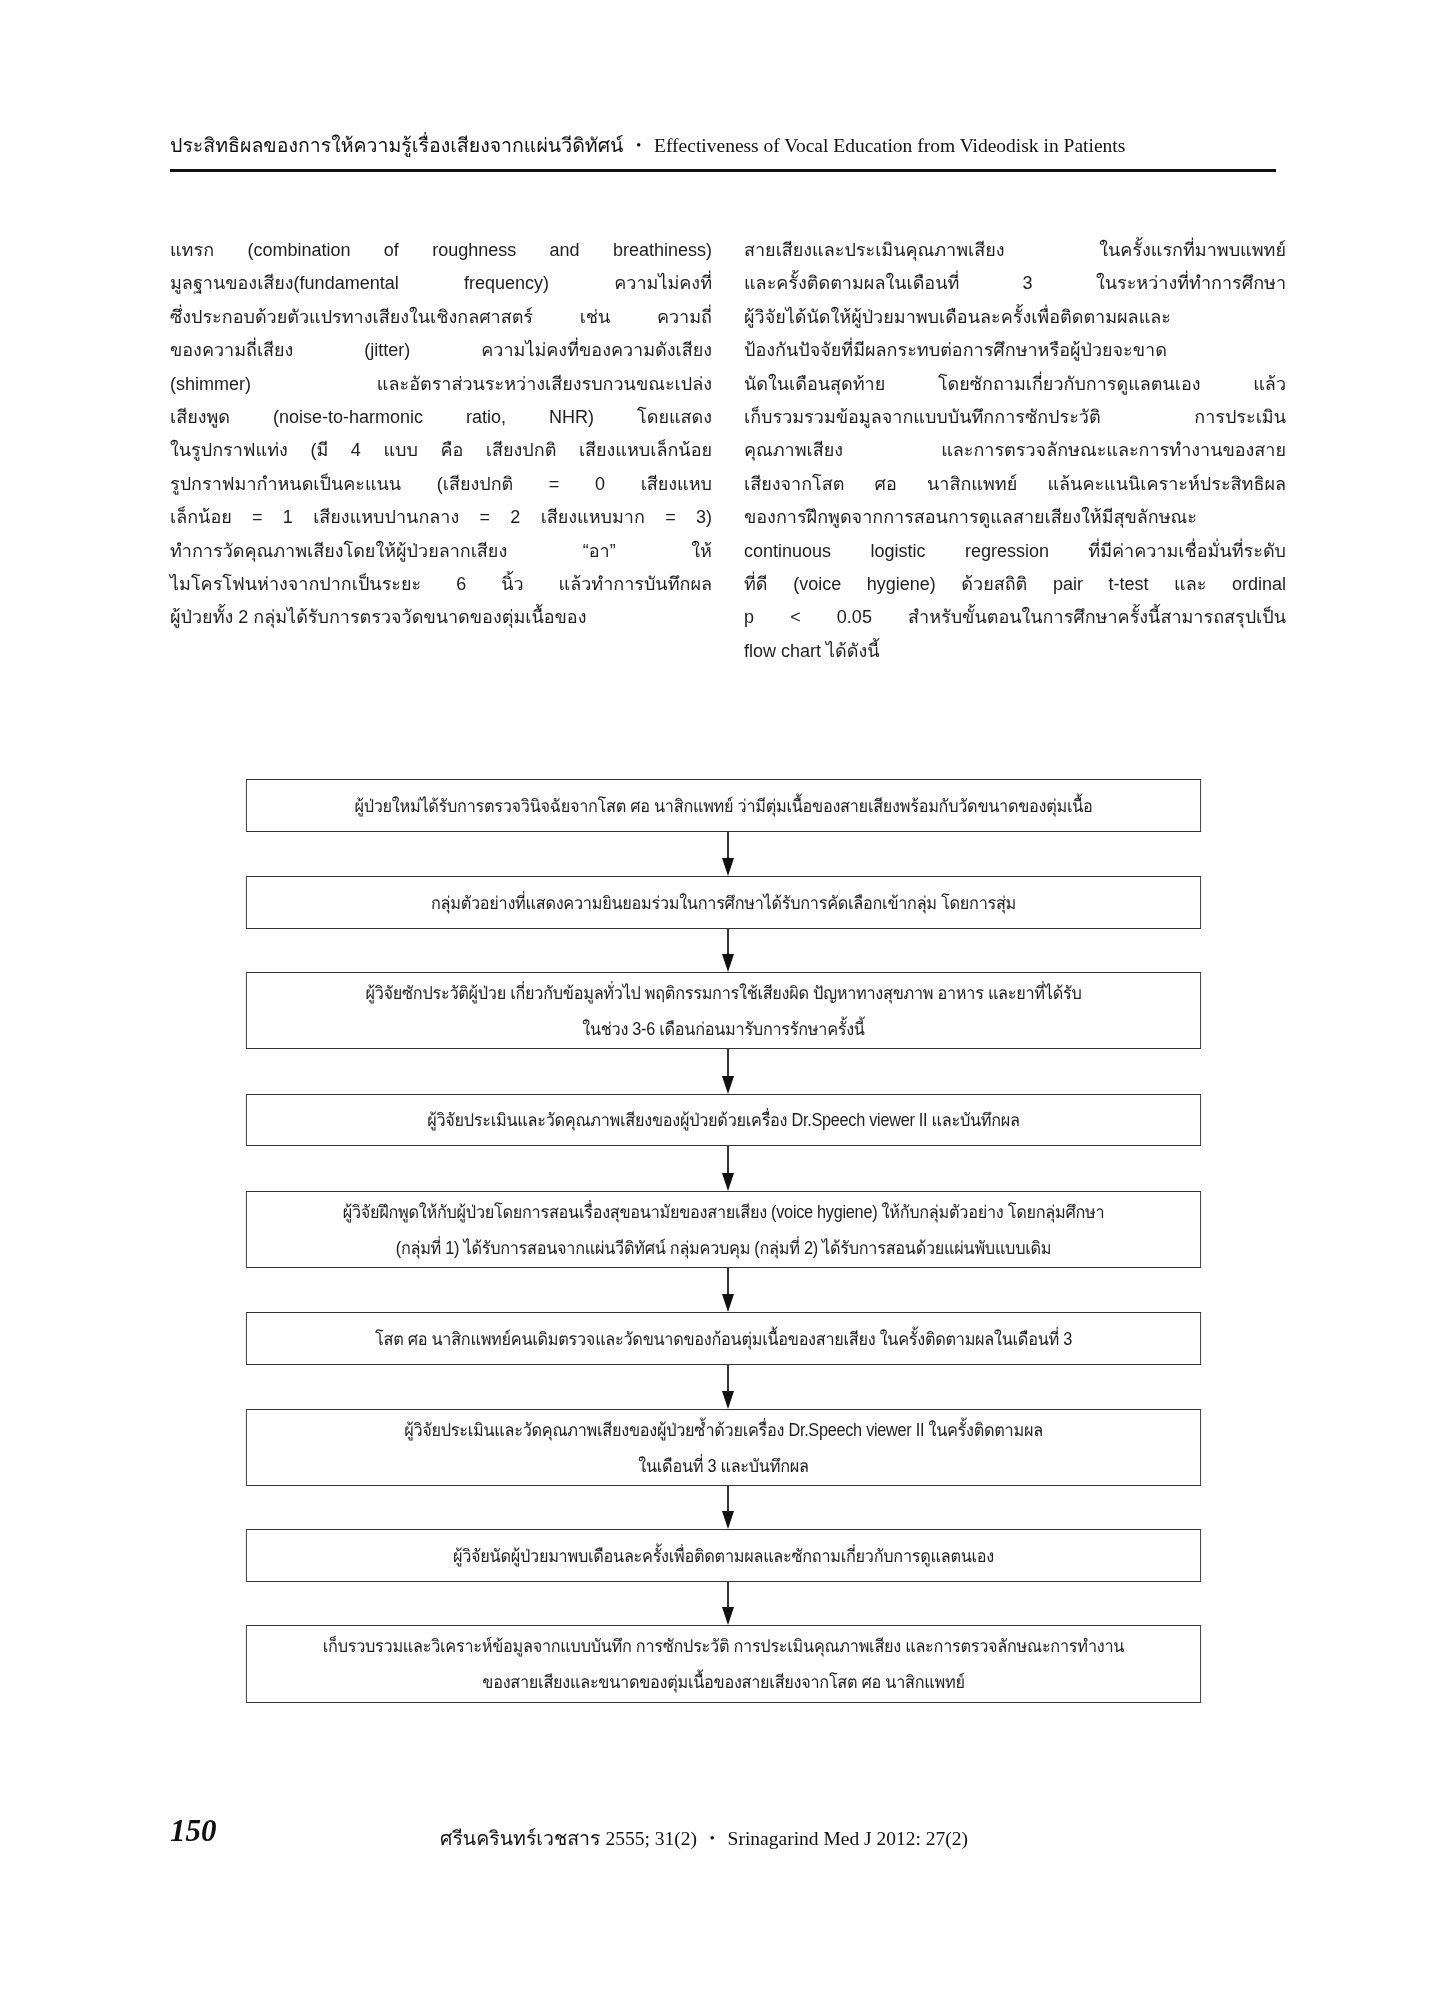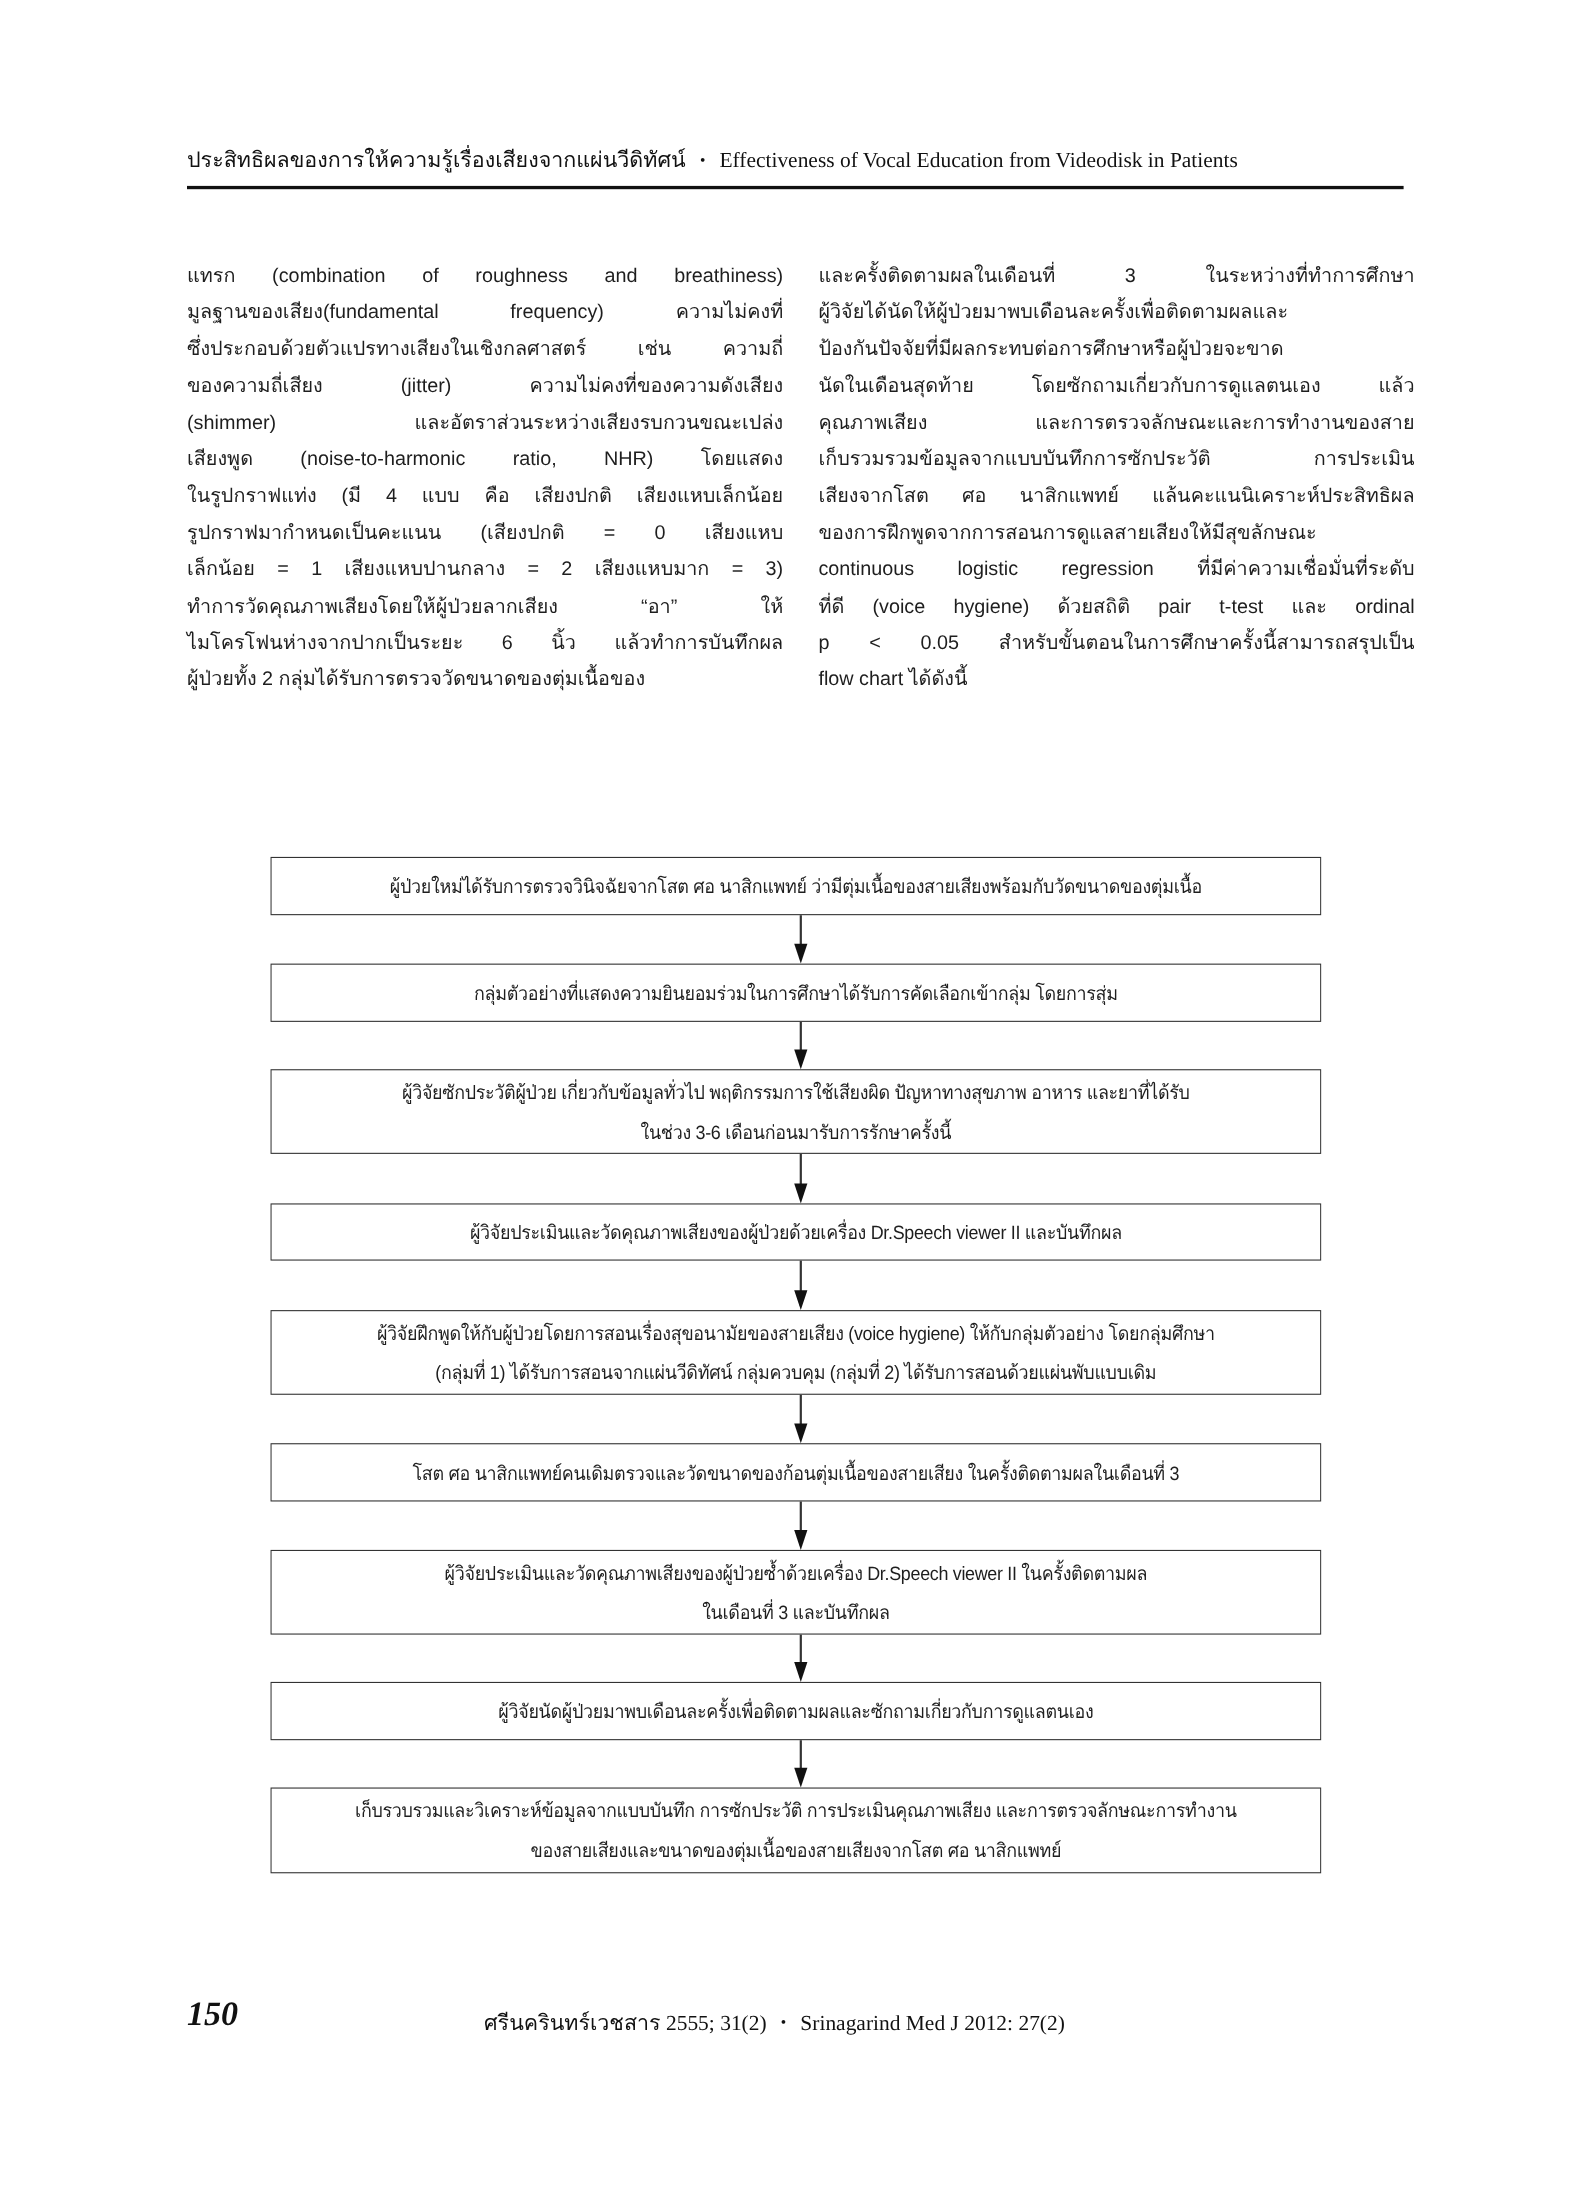--- a/index.html
+++ b/index.html
@@ -156,26 +156,27 @@
     <span class="line">(shimmer) และอัตราส่วนระหว่างเสียงรบกวนขณะเปล่ง</span>
     <span class="line">เสียงพูด (noise-to-harmonic ratio, NHR) โดยแสดง</span>
     <span class="line">ในรูปกราฟแท่ง (มี 4 แบบ คือ เสียงปกติ เสียงแหบเล็กน้อย</span>
     <span class="line">รูปกราฟมากำหนดเป็นคะแนน (เสียงปกติ = 0 เสียงแหบ</span>
     <span class="line">เล็กน้อย = 1 เสียงแหบปานกลาง = 2 เสียงแหบมาก = 3)</span>
     <span class="line">ทำการวัดคุณภาพเสียงโดยให้ผู้ป่วยลากเสียง “อา” ให้</span>
     <span class="line">ไมโครโฟนห่างจากปากเป็นระยะ 6 นิ้ว แล้วทำการบันทึกผล</span>
     <span class="line last">ผู้ป่วยทั้ง 2 กลุ่มได้รับการตรวจวัดขนาดของตุ่มเนื้อของ</span>
   </div>
 <div class="column" id="right-col">
+    <span class="line">สายเสียงและประเมินคุณภาพเสียง ในครั้งแรกที่มาพบแพทย์</span>
     <span class="line">และครั้งติดตามผลในเดือนที่ 3 ในระหว่างที่ทำการศึกษา</span>
     <span class="line">ผู้วิจัยได้นัดให้ผู้ป่วยมาพบเดือนละครั้งเพื่อติดตามผลและ</span>
     <span class="line">ป้องกันปัจจัยที่มีผลกระทบต่อการศึกษาหรือผู้ป่วยจะขาด</span>
     <span class="line">นัดในเดือนสุดท้าย โดยซักถามเกี่ยวกับการดูแลตนเอง แล้ว</span>
+    <span class="line">เก็บรวมรวมข้อมูลจากแบบบันทึกการซักประวัติ การประเมิน</span>
     <span class="line">คุณภาพเสียง และการตรวจลักษณะและการทำงานของสาย</span>
-    <span class="line">เก็บรวมรวมข้อมูลจากแบบบันทึกการซักประวัติ การประเมิน</span>
     <span class="line">เสียงจากโสต ศอ นาสิกแพทย์ แล้นคะแนนิเคราะห์ประสิทธิผล</span>
     <span class="line">ของการฝึกพูดจากการสอนการดูแลสายเสียงให้มีสุขลักษณะ</span>
     <span class="line">continuous logistic regression ที่มีค่าความเชื่อมั่นที่ระดับ</span>
     <span class="line">ที่ดี (voice hygiene) ด้วยสถิติ pair t-test และ ordinal</span>
     <span class="line">p &lt; 0.05 สำหรับขั้นตอนในการศึกษาครั้งนี้สามารถสรุปเป็น</span>
     <span class="line last">flow chart ได้ดังนี้</span>
   </div>
 
 <div id="flowchart">
     <div class="flow-box" style="top: 779px; height: 53px;">

